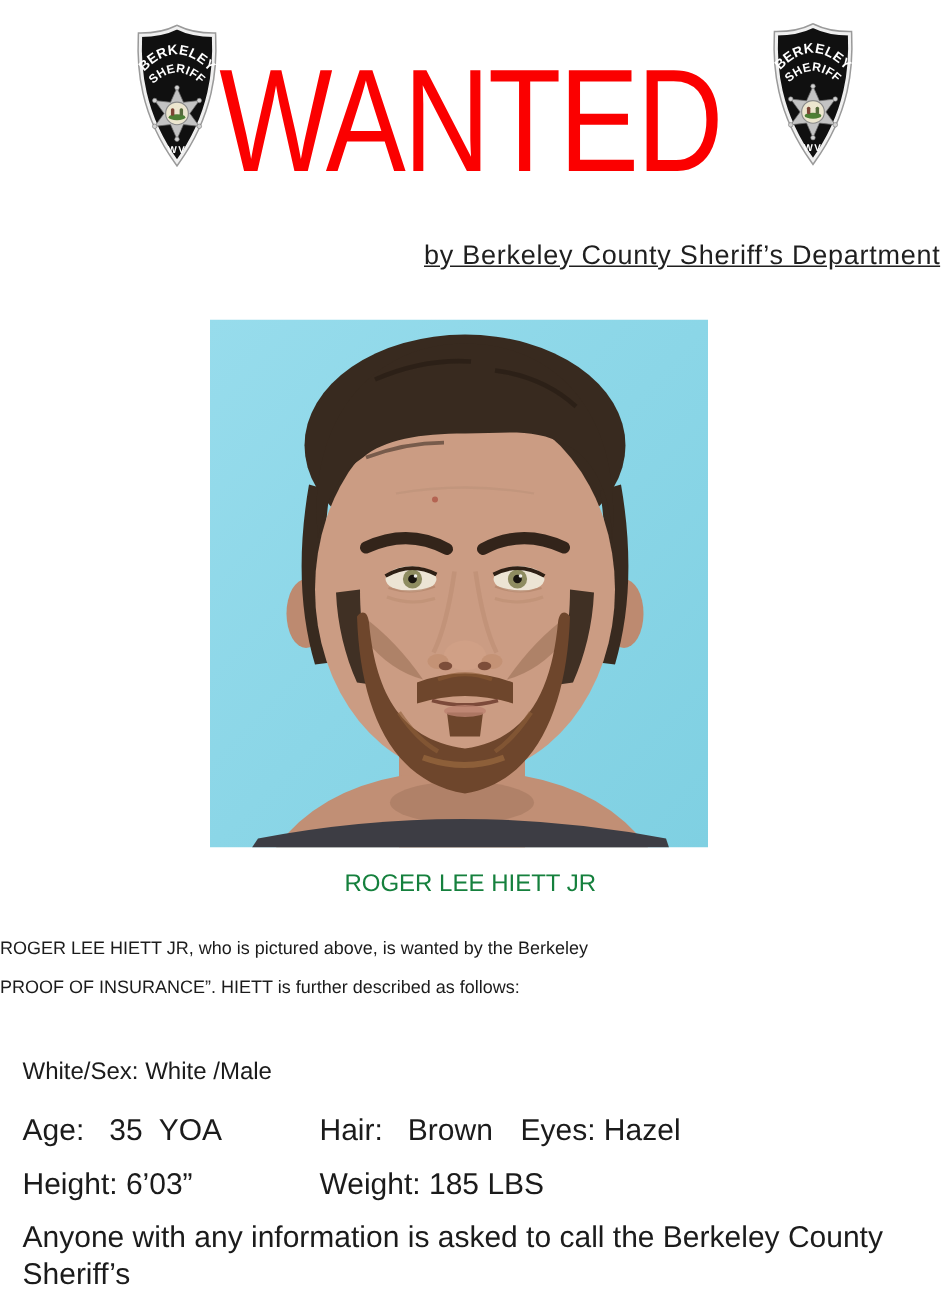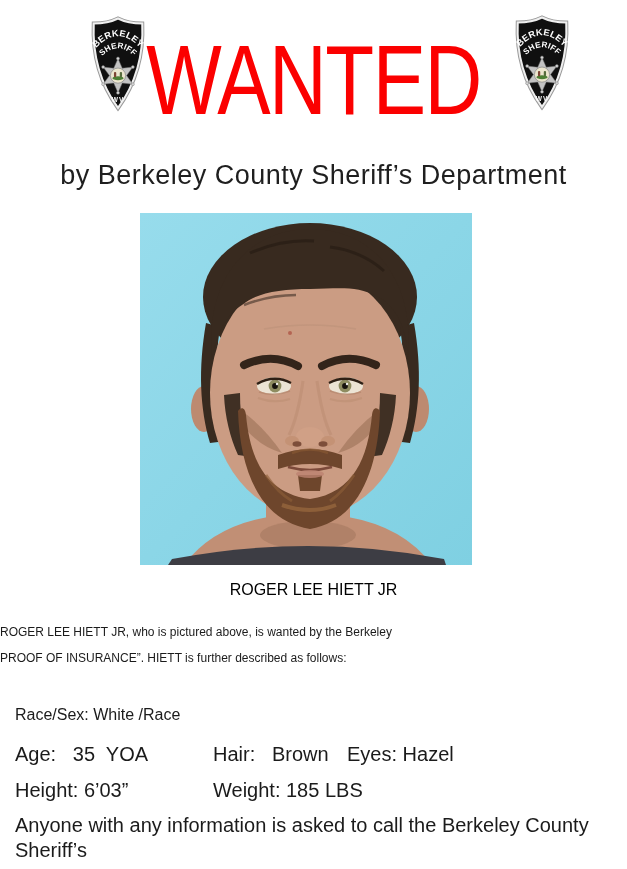--- a/index.html
+++ b/index.html
@@ -26,37 +26,38 @@
     font-weight: 400;
     letter-spacing: -1.5px;
     transform: scaleY(1.22);
     transform-origin: 50% 0;
     white-space: nowrap;
   }
   .subtitle {
     position: absolute;
     left: 0; right: 0;
     top: 160px;
-    text-align: center;
-    font-size: 27px;
+    text-align: right;
+    font-size: 18px;
     letter-spacing: 0.5px;
     color: #1f1f1f;
+    text-decoration: underline;
   }
   .photo-frame {
     position: absolute;
     left: 140px; top: 213px;
     width: 332px; height: 352px;
   }
   .photo-caption {
     position: absolute;
     left: 0; right: 0;
     top: 581px;
     text-align: center;
     font-size: 16px;
-    color: #000000;
+    color: #15803d;
   }
   .description {
     position: absolute;
     left: 0; right: 0;
     top: 619px;
     text-align: left;
     font-size: 12px;
     line-height: 26px;
   }
   .detail-line { position: absolute; left: 15px; font-size: 16px; white-space: pre; }
@@ -220,21 +221,21 @@
     <ellipse cx="170" cy="261" rx="14" ry="4" fill="#bb8270" opacity="0.8"></ellipse>
   </svg>
 
   <div class="photo-caption">ROGER LEE HIETT JR</div>
 
   <div class="description">
     <div>ROGER LEE HIETT JR, who is pictured above, is wanted by the Berkeley</div>
     <div>PROOF OF INSURANCE”. HIETT is further described as follows:</div>
   </div>
 
-  <div class="detail-line row-race">Race/Sex: White /Race</div>
+  <div class="detail-line row-race">White/Sex: White /Male</div>
 
   <div class="detail-row row-age">
     <span class="col col-a">Age:   35  YOA</span>
     <span class="col col-b">Hair:   Brown</span>
     <span class="col col-c">Eyes: Hazel</span>
   </div>
 
   <div class="detail-row row-height">
     <span class="col col-a">Height: 6’03”</span>
     <span class="col col-b">Weight: 185 LBS</span>

